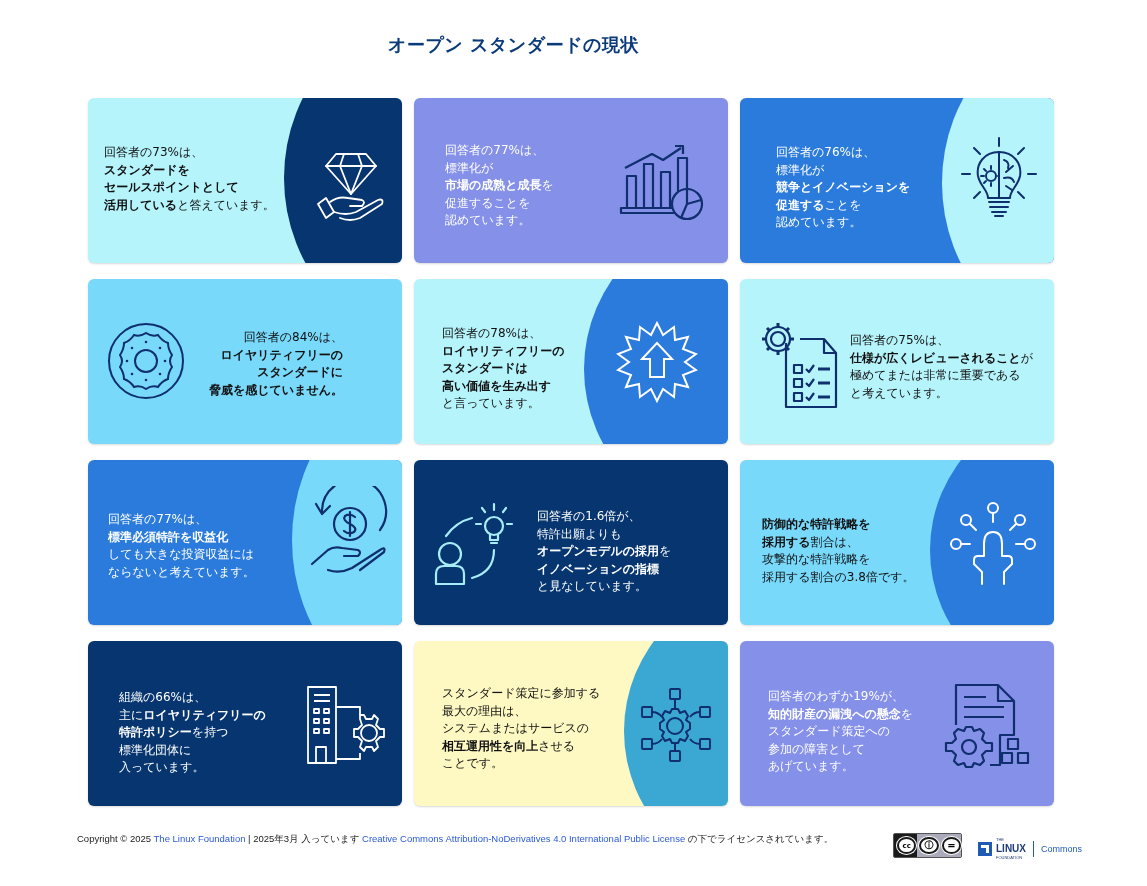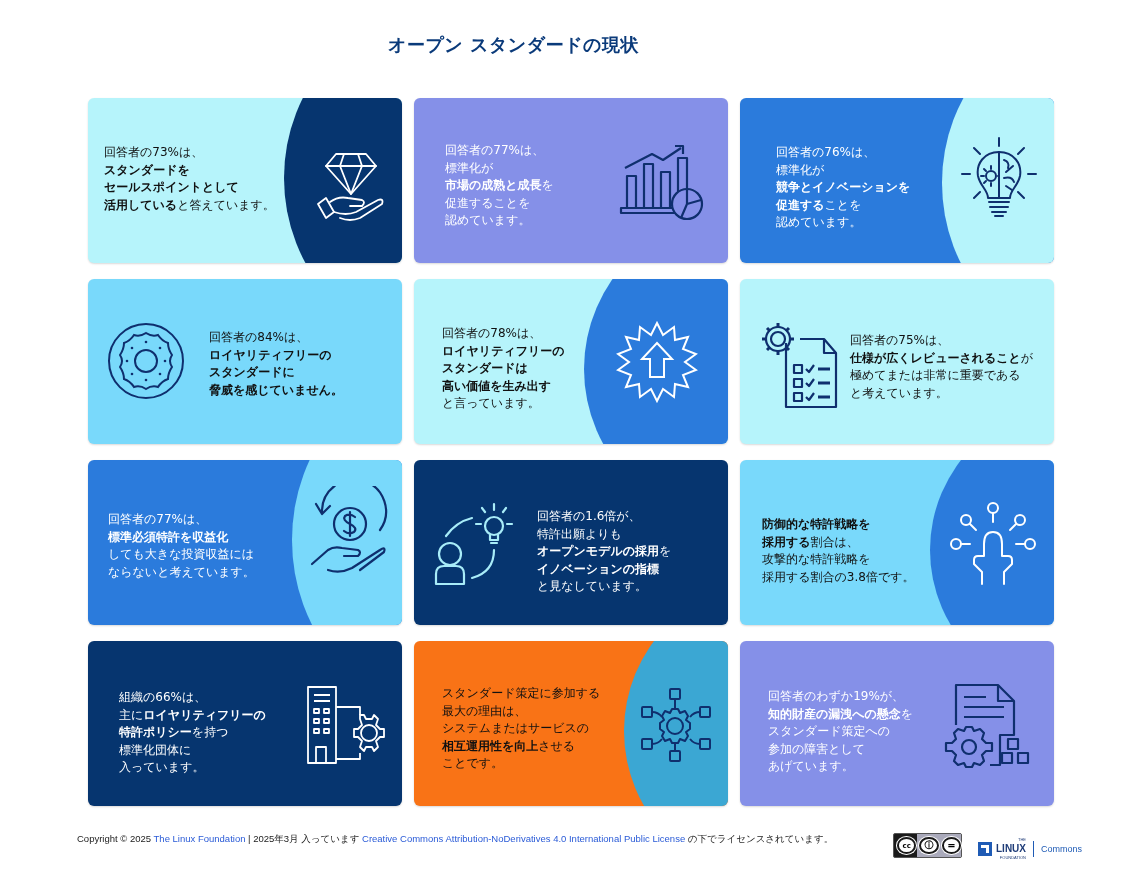--- a/index.html
+++ b/index.html
@@ -44,21 +44,20 @@
   }
   .cc-circle {
     width: 39px; height: 17px; border-radius: 50%; background: #fff; border: 2px solid #1a1a1a;
     box-shadow: 0 0 0 1px #fff; font-size: 7px; font-weight: bold; color: #000;
     display: flex; align-items: center; justify-content: center;
   }
   .cc-badge .cc-gray { position: absolute; right: 0; top: 0; width: 44px; height: 23px; background: #aab; z-index: 0; }
   .lf-logo {
     position: absolute; top: 835px; left: 978px; display: flex; align-items: center; gap: 4px;
     font-family: "Liberation Sans", sans-serif;
-    text-align: right;
   }
   .lf-mark { width: 14px; height: 14px; border: 3px solid #1f5bb5; border-right-color: #1f5bb5; position: relative; }
   .lf-mark::after { content: ""; position: absolute; left: -3px; bottom: -3px; width: 8px; height: 8px; background: #1f5bb5; }
   .lf-word { font-size: 10px; font-weight: bold; color: #1f3c78; line-height: 9px; }
   .lf-word small { display: block; font-size: 4px; font-weight: normal; }
   .lf-sep { width: 1px; height: 16px; background: #1f5bb5; margin: 0 3px; }
   .lf-research { font-size: 9px; color: #1f5bb5; }
 </style>
 </head>
 <body>
@@ -128,21 +127,21 @@
         <path d="M41 16 C26 16 18 28 20 40 C22 50 30 54 30 62 L52 62 C52 54 60 50 62 40 C64 28 56 16 41 16 Z"></path>
         <path d="M41 16 L41 62"></path>
         <circle cx="33" cy="40" r="5"></circle>
         <path d="M33 30 L33 33 M33 47 L33 50 M23 40 L26 40 M40 40 L41 40 M26 33 L28 35 M26 47 L28 45"></path>
         <path d="M46 24 Q52 26 50 32 M55 30 L48 36 M46 42 Q54 40 56 46 M48 50 L54 54"></path>
         <path d="M31 66 L51 66 M32 71 L50 71 M34 76 L48 76 M37 80 L45 80"></path>
       </svg>
     </div>
   </div>
 
-  <div class="card" style="background:#79d9fb;">
+  <div class="card" style="background:#79d9fb;text-align:right;">
     <div class="text" style="left:121px; top:50px; color:#111;">
         <span class="line"><span>回答者の84%は、</span></span>
         <span class="line"><b>ロイヤリティフリーの</b></span>
         <span class="line"><b>スタンダードに</b></span>
         <span class="line"><b>脅威を感じていません。</b></span>
       </div>
     <div class="icon" style="left:18px; top:42px;">
       <svg width="80" height="80" viewBox="0 0 80 80" fill="none" stroke="#0f2f6e" stroke-width="2">
         <circle cx="40" cy="40" r="37"></circle>
         <path d="M40 12 Q46 16 52 14 Q56 20 62 22 Q62 28 66 34 Q62 40 66 46 Q62 52 62 58 Q56 60 52 66 Q46 64 40 68 Q34 64 28 66 Q24 60 18 58 Q18 52 14 46 Q18 40 14 34 Q18 28 18 22 Q24 20 28 14 Q34 16 40 12 Z"></path>
@@ -286,21 +285,21 @@
         <rect x="8" y="44" width="5" height="4"></rect>
           <rect x="18" y="44" width="5" height="4"></rect>
         <rect x="10" y="62" width="10" height="16"></rect>
         <path d="M30 22 L54 22 L54 30 M30 74 L54 74 L54 68"></path>
         <path d="M54 30 L58 30 L60 34 L66 34 L68 30 L72 34 L70 40 L74 44 L78 44 L78 52 L74 52 L70 56 L72 62 L68 66 L66 62 L60 62 L58 66 L54 62 L56 56 L52 52 L48 52 L48 44 L52 44 L56 40 L54 34 Z"></path>
         <circle cx="63" cy="48" r="8"></circle>
       </svg>
     </div>
   </div>
 
-  <div class="card" style="background:#f97316;padding-left:48px;">
+  <div class="card" style="background:#fef9c3;padding-left:48px;">
     <div class="blob" style="background:#3ba7d3; left:210px; top:-60px; width:300px; height:300px;"></div>
     <div class="text" style="left:28px; top:44px; color:#111;">
         <span class="line"><span>スタンダード策定に参加する</span></span>
         <span class="line"><span>最大の理由は、</span></span>
         <span class="line"><span>システムまたはサービスの</span></span>
         <span class="line"><b>相互運用性を向上</b><span>させる</span></span>
         <span class="line"><span>ことです。</span></span>
       </div>
     <div class="icon" style="left:226px; top:46px;">
       <svg width="72" height="76" viewBox="0 0 72 76" fill="none" stroke="#0f2f6e" stroke-width="2" stroke-linejoin="round">

